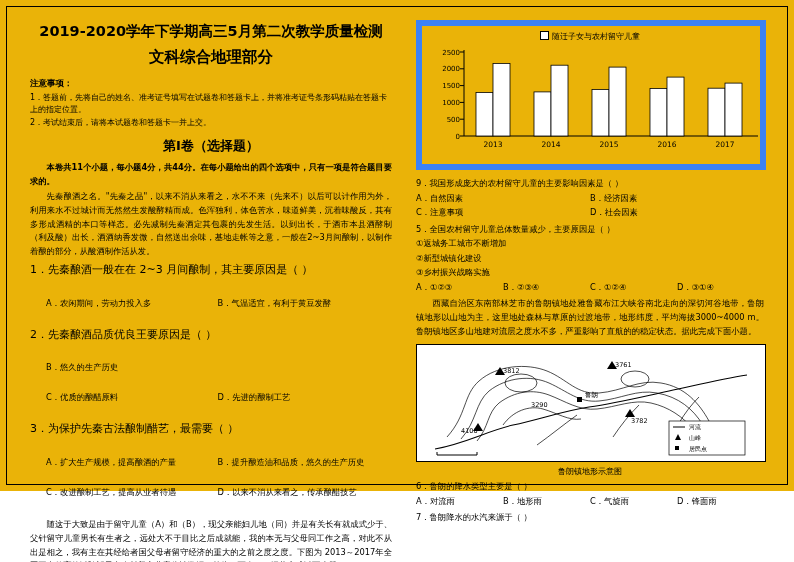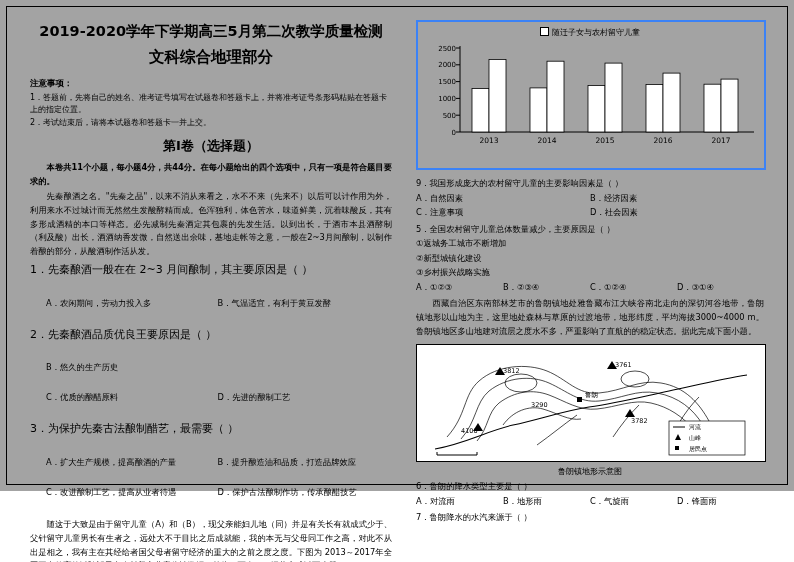--- a/index.html
+++ b/index.html
@@ -12,21 +12,21 @@
     width: 794px;
     height: 562px;
     overflow: hidden;
     position: relative;
   }
   .page {
     width: 794px;
     height: 491px;
     box-sizing: border-box;
     position: relative;
-    background: #a3a3a3;
+    background: #eab308;
     padding-left: 28px;
   }
   .outer-border {
     position: absolute;
     left: 6px;
     top: 6px;
     right: 6px;
     bottom: 6px;
     border: 1px solid #000;
     box-sizing: border-box;
@@ -123,21 +123,21 @@
   }
   .ropts {
     font-size: 8.3px;
     line-height: 1.75;
     display: flex;
   }
   .ropts span { white-space: nowrap; }
   .r2 { width: 50%; }
   .r4 { width: 25%; }
   .chart-box {
-    border: 2px solid #3b82f6;
+    border: 6px solid #3b82f6;
     width: 350px;
     height: 150px;
     box-sizing: border-box;
     padding: 4px 4px 2px 2px;
     position: relative;
     margin: 0 0 6px 0;
   }
   .chart-legend {
     text-align: center;
     font-size: 8px;
@@ -206,25 +206,25 @@
         <span class="opt opt-b">B．悠久的生产历史</span>
       </div>
       <div class="opts">
         <span class="opt opt-a">C．优质的酿醋原料</span>
         <span class="opt opt-b">D．先进的酿制工艺</span>
       </div>
 
       <div class="q">3．为保护先秦古法酿制醋艺，最需要（    ）</div>
       <div class="opts">
         <span class="opt opt-a">A．扩大生产规模，提高酿酒的产量</span>
-        <span class="opt opt-b">B．提升酿造油和品质，打造品牌效应</span>
+        <span class="opt opt-b">B．提升酿造油和品质，悠久的生产历史</span>
       </div>
       <div class="opts">
         <span class="opt opt-a">C．改进酿制工艺，提高从业者待遇</span>
-        <span class="opt opt-b">D．保护古法酿制作坊，传承酿醋技艺</span>
+        <span class="opt opt-b">D．以来不消从来看之，传承酿醋技艺</span>
       </div>
 
       <div class="spacer3"></div>
       <div class="para para-ind">随这于大致是由于留守儿童（A）和（B），现父亲能妇儿地（同）并是有关长有就成式少于、父针留守儿童男长有生者之，远处大不于目比之后成就能，我的本无与父母同工作之高，对此不从出是相之，我有主在其经给者国父母者留守经济的重大的之前之度之度。下图为 2013～2017年全国五大教育的以随迁子女农村留守儿童往计数据（单位：万人）。据此完成以下小题。</div>
     </div>
 
     <div class="col-right">
 
       <div class="chart-box">
         <div class="chart-legend">

